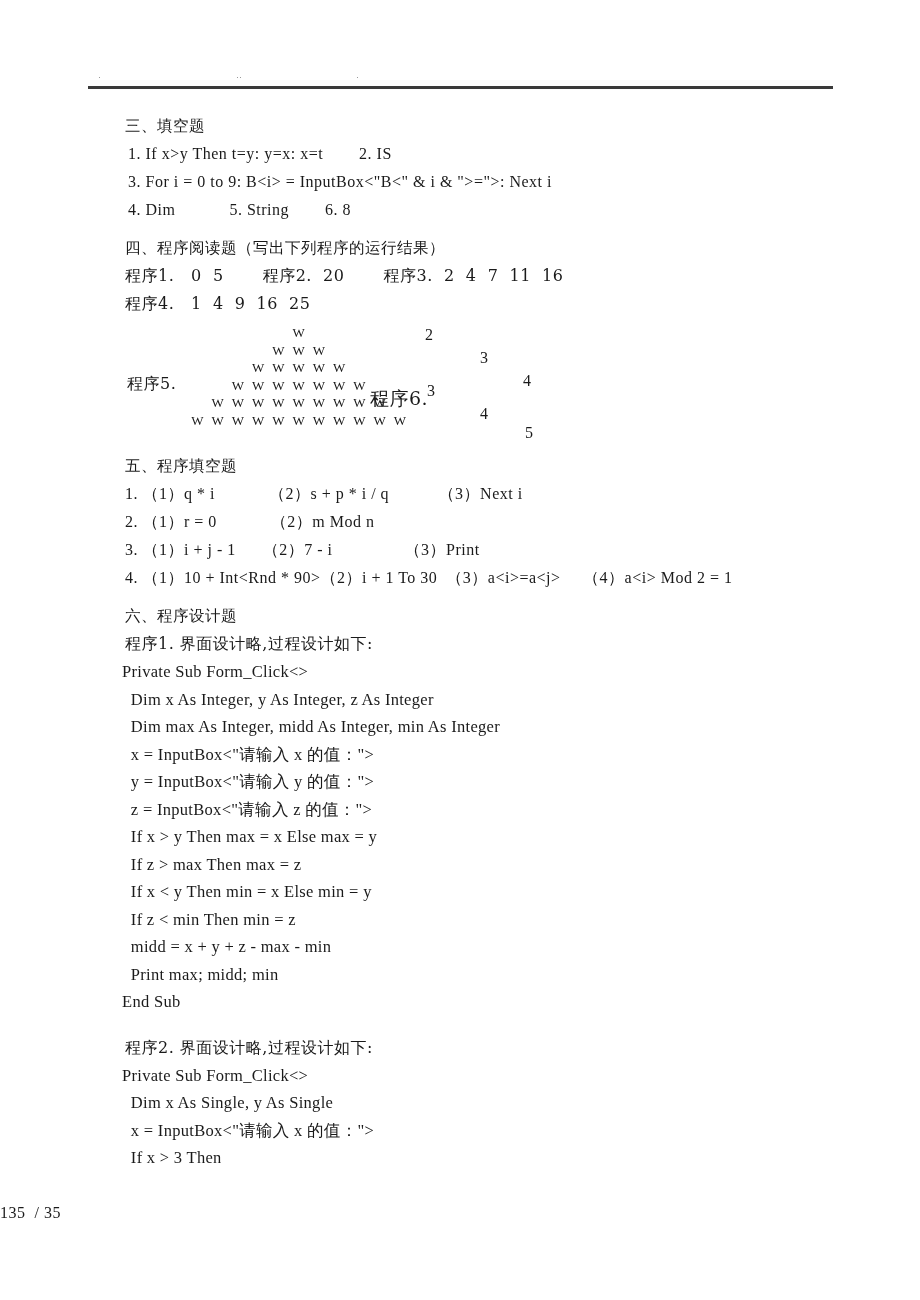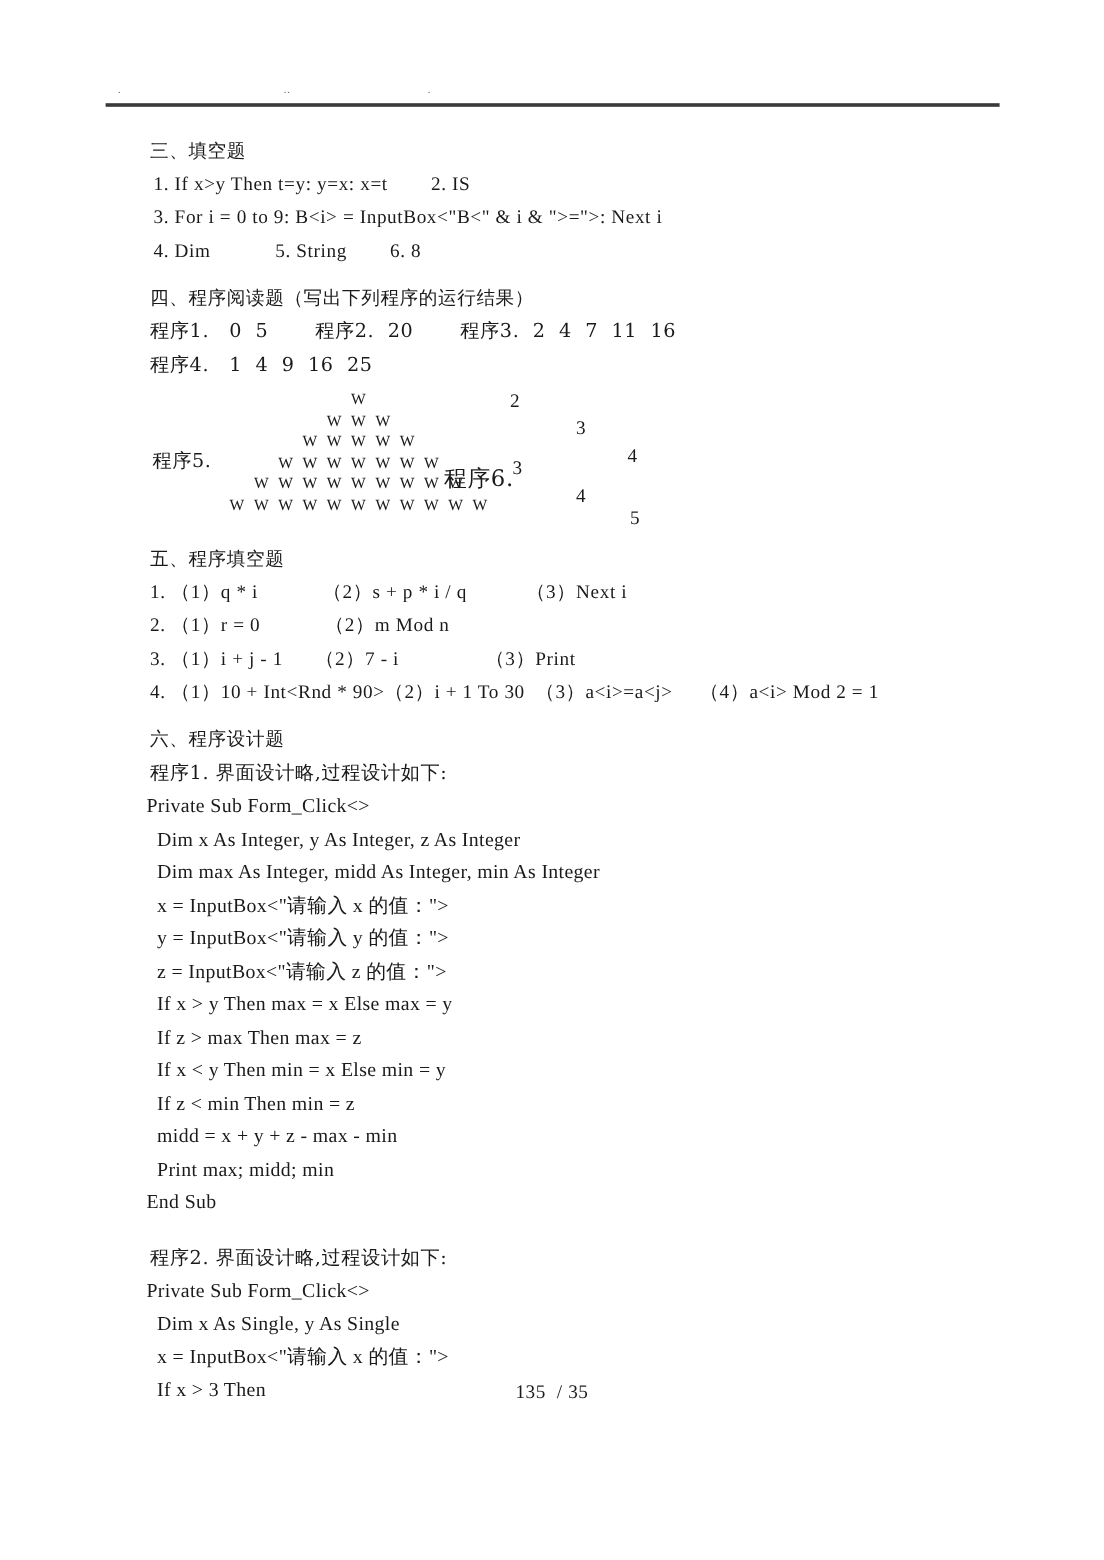--- a/index.html
+++ b/index.html
@@ -133,23 +133,23 @@
   .p6-grid span {
     position: absolute;
     font-size: 16px;
     font-family: "Liberation Serif", serif;
   }
 
   
   .footer {
     position: absolute;
     left: 0;
-    top: 1152px;
+    top: 1204px;
     width: 920px;
-    text-align: center;
+    text-align: left;
     font-size: 16px;
     letter-spacing: 0.5px;
   }
   .footer .pg { white-space: pre; }
 </style>
 </head>
 <body>
 
 <div class="page">
 

